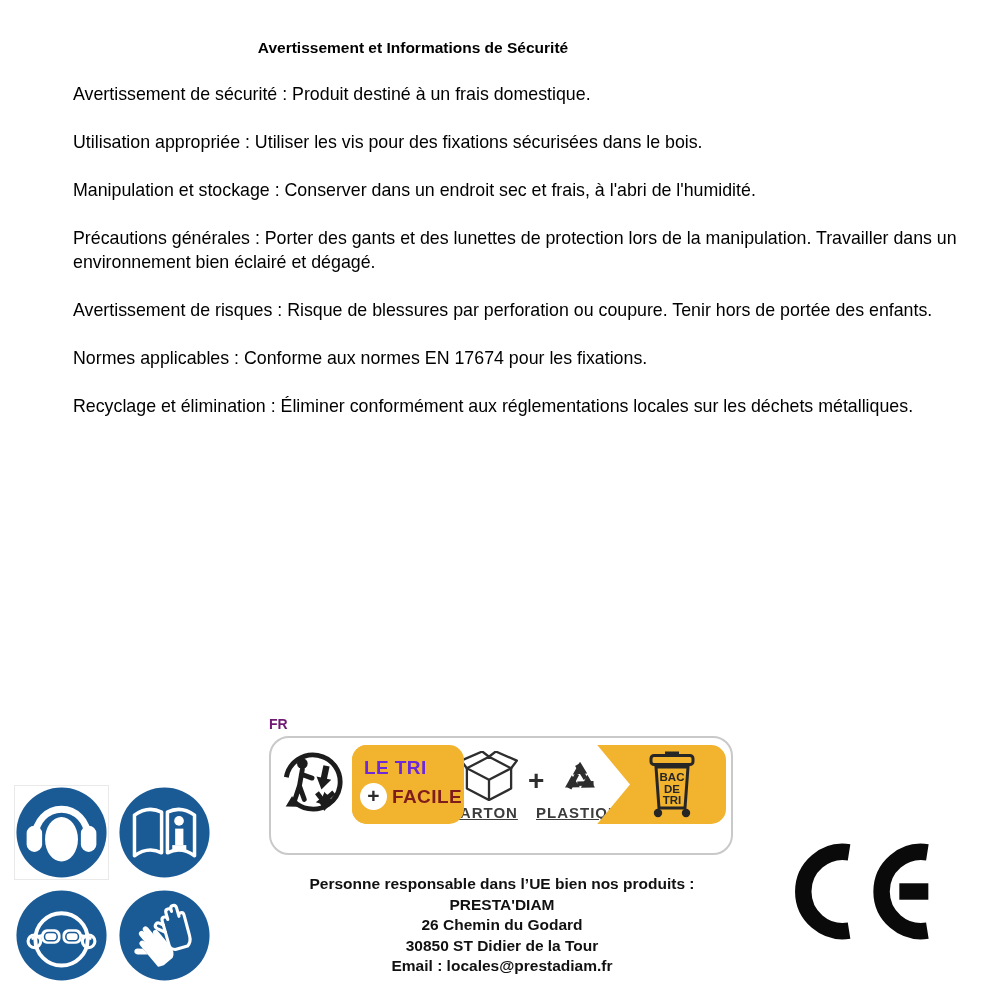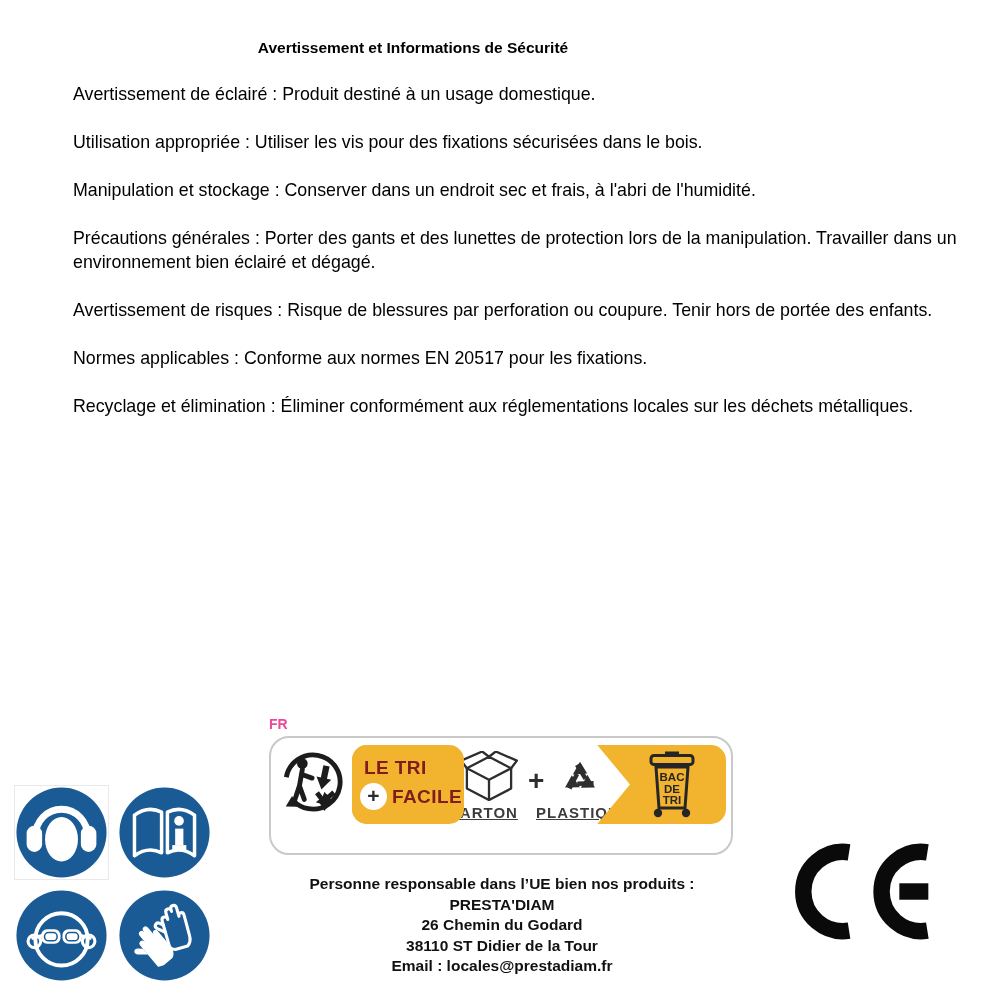--- a/index.html
+++ b/index.html
@@ -15,29 +15,29 @@
   .paras p{margin:0 0 24px 0;}
 
   
   .icons{position:absolute;left:15px;top:786px;width:198px;display:grid;
          grid-template-columns:93px 93px;grid-column-gap:10px;grid-row-gap:10px;}
   .icon-cell{width:93px;height:93px;}
   .icon-cell.framed{outline:1px solid #e9e9e9;}
   .icon-cell svg{display:block;width:93px;height:93px;}
 
   
-  .fr-tag{position:absolute;left:269px;top:716px;font-size:14px;font-weight:bold;color:#ec4899;}
+  .fr-tag{position:absolute;left:269px;top:716px;font-size:14px;font-weight:bold;color:#701a75;}
   .label-box{position:absolute;left:269px;top:736px;width:464px;height:119px;background:#fff;
              border:2px solid #c9c9c9;border-radius:20px;box-sizing:border-box;}
   .triman{position:absolute;left:11px;top:6px;width:62px;height:76px;}
   .band{position:absolute;left:81px;top:7px;width:374px;height:79px;background:#F2B32F;border-radius:15px;}
   .chev{position:absolute;left:96px;top:0;width:182px;height:79px;background:#ffffff;
         clip-path:polygon(0 0,82% 0,100% 50%,82% 100%,0 100%);}
   .bubble{position:absolute;left:0;top:0;width:112px;height:79px;background:#F2B32F;border-radius:15px;}
-  .brand1{position:absolute;left:12px;top:12px;font-size:19px;font-weight:800;color:#7f1d1d;letter-spacing:.4px;white-space:nowrap;}
+  .brand1{position:absolute;left:12px;top:12px;font-size:19px;font-weight:800;color:#6d28d9;letter-spacing:.4px;white-space:nowrap;}
   .plus-circle{position:absolute;left:8px;top:38px;width:27px;height:27px;border-radius:50%;background:#fff;
                color:#2b2b2b;font-weight:800;font-size:21px;line-height:26px;text-align:center;}
   .brand2{position:absolute;left:40px;top:41px;font-size:19px;font-weight:800;color:#7f1d1d;letter-spacing:.4px;white-space:nowrap;}
   .carton-ic{position:absolute;left:12px;top:6px;width:58px;height:50px;}
   .mat-plus{position:absolute;left:80px;top:20px;font-size:28px;font-weight:800;color:#2e2e2e;}
   .plast-ic{position:absolute;left:107px;top:8px;width:50px;height:46px;}
   .mat-label{position:absolute;top:59px;font-size:15px;font-weight:bold;letter-spacing:1px;color:#3c3c3c;text-align:left;white-space:nowrap;text-decoration:underline;}
   .mat-label.carton{left:0;width:82px;}
   .mat-label.plast{left:88px;width:82px;}
   .bin{position:absolute;left:296px;top:5px;width:48px;height:70px;}
@@ -50,26 +50,26 @@
   .ce{position:absolute;left:793px;top:840px;width:145px;height:103px;}
 </style>
 </head>
 <body>
 
 <main>
 
   <h1 class="title">Avertissement et Informations de Sécurité</h1>
 
   <section class="paras">
-    <p>Avertissement de éclairé : Produit destiné à un usage domestique.</p>
+    <p>Avertissement de sécurité : Produit destiné à un frais domestique.</p>
     <p>Utilisation appropriée : Utiliser les vis pour des fixations sécurisées dans le bois.</p>
     <p>Manipulation et stockage : Conserver dans un endroit sec et frais, à l'abri de l'humidité.</p>
     <p>Précautions générales : Porter des gants et des lunettes de protection lors de la manipulation. Travailler dans un environnement bien éclairé et dégagé.</p>
     <p>Avertissement de risques : Risque de blessures par perforation ou coupure. Tenir hors de portée des enfants.</p>
-    <p>Normes applicables : Conforme aux normes EN 20517 pour les fixations.</p>
+    <p>Normes applicables : Conforme aux normes EN 17674 pour les fixations.</p>
     <p>Recyclage et élimination : Éliminer conformément aux réglementations locales sur les déchets métalliques.</p>
   </section>
 
   <section class="icons">
     <div class="icon-cell framed">
       <svg viewBox="0 0 96 96">
         <circle cx="48" cy="48" r="46.5" fill="#1A5B96"></circle>
         <path d="M21,52 A27,28 0 0 1 75,52" stroke="#fff" stroke-width="7" fill="none"></path>
         <rect x="12" y="41" width="16" height="27" rx="8" fill="#fff"></rect>
         <rect x="68" y="41" width="16" height="27" rx="8" fill="#fff"></rect>
@@ -195,21 +195,21 @@
         <text x="24" y="54" text-anchor="middle" font-size="11.5" font-weight="bold" fill="#262626">TRI</text>
       </svg>
     </div>
 
   </div>
 
   <section class="address">
     <div>Personne responsable dans l’UE bien nos produits :</div>
     <div>PRESTA'DIAM</div>
     <div>26 Chemin du Godard</div>
-    <div>38110 ST Didier de la Tour</div>
+    <div>30850 ST Didier de la Tour</div>
     <div>Email : locales@prestadiam.fr</div>
   </section>
 
   <svg class="ce" viewBox="0 0 150 106">
     <path d="M58,12.5 A41,41 0 1 0 58,93.5" stroke="#0a0a0a" stroke-width="17" fill="none"></path>
     <path d="M139,12.5 A41,41 0 1 0 139,93.5" stroke="#0a0a0a" stroke-width="17" fill="none"></path>
     <rect x="110" y="44.5" width="30" height="17" fill="#0a0a0a"></rect>
   </svg>
 
 </main>

